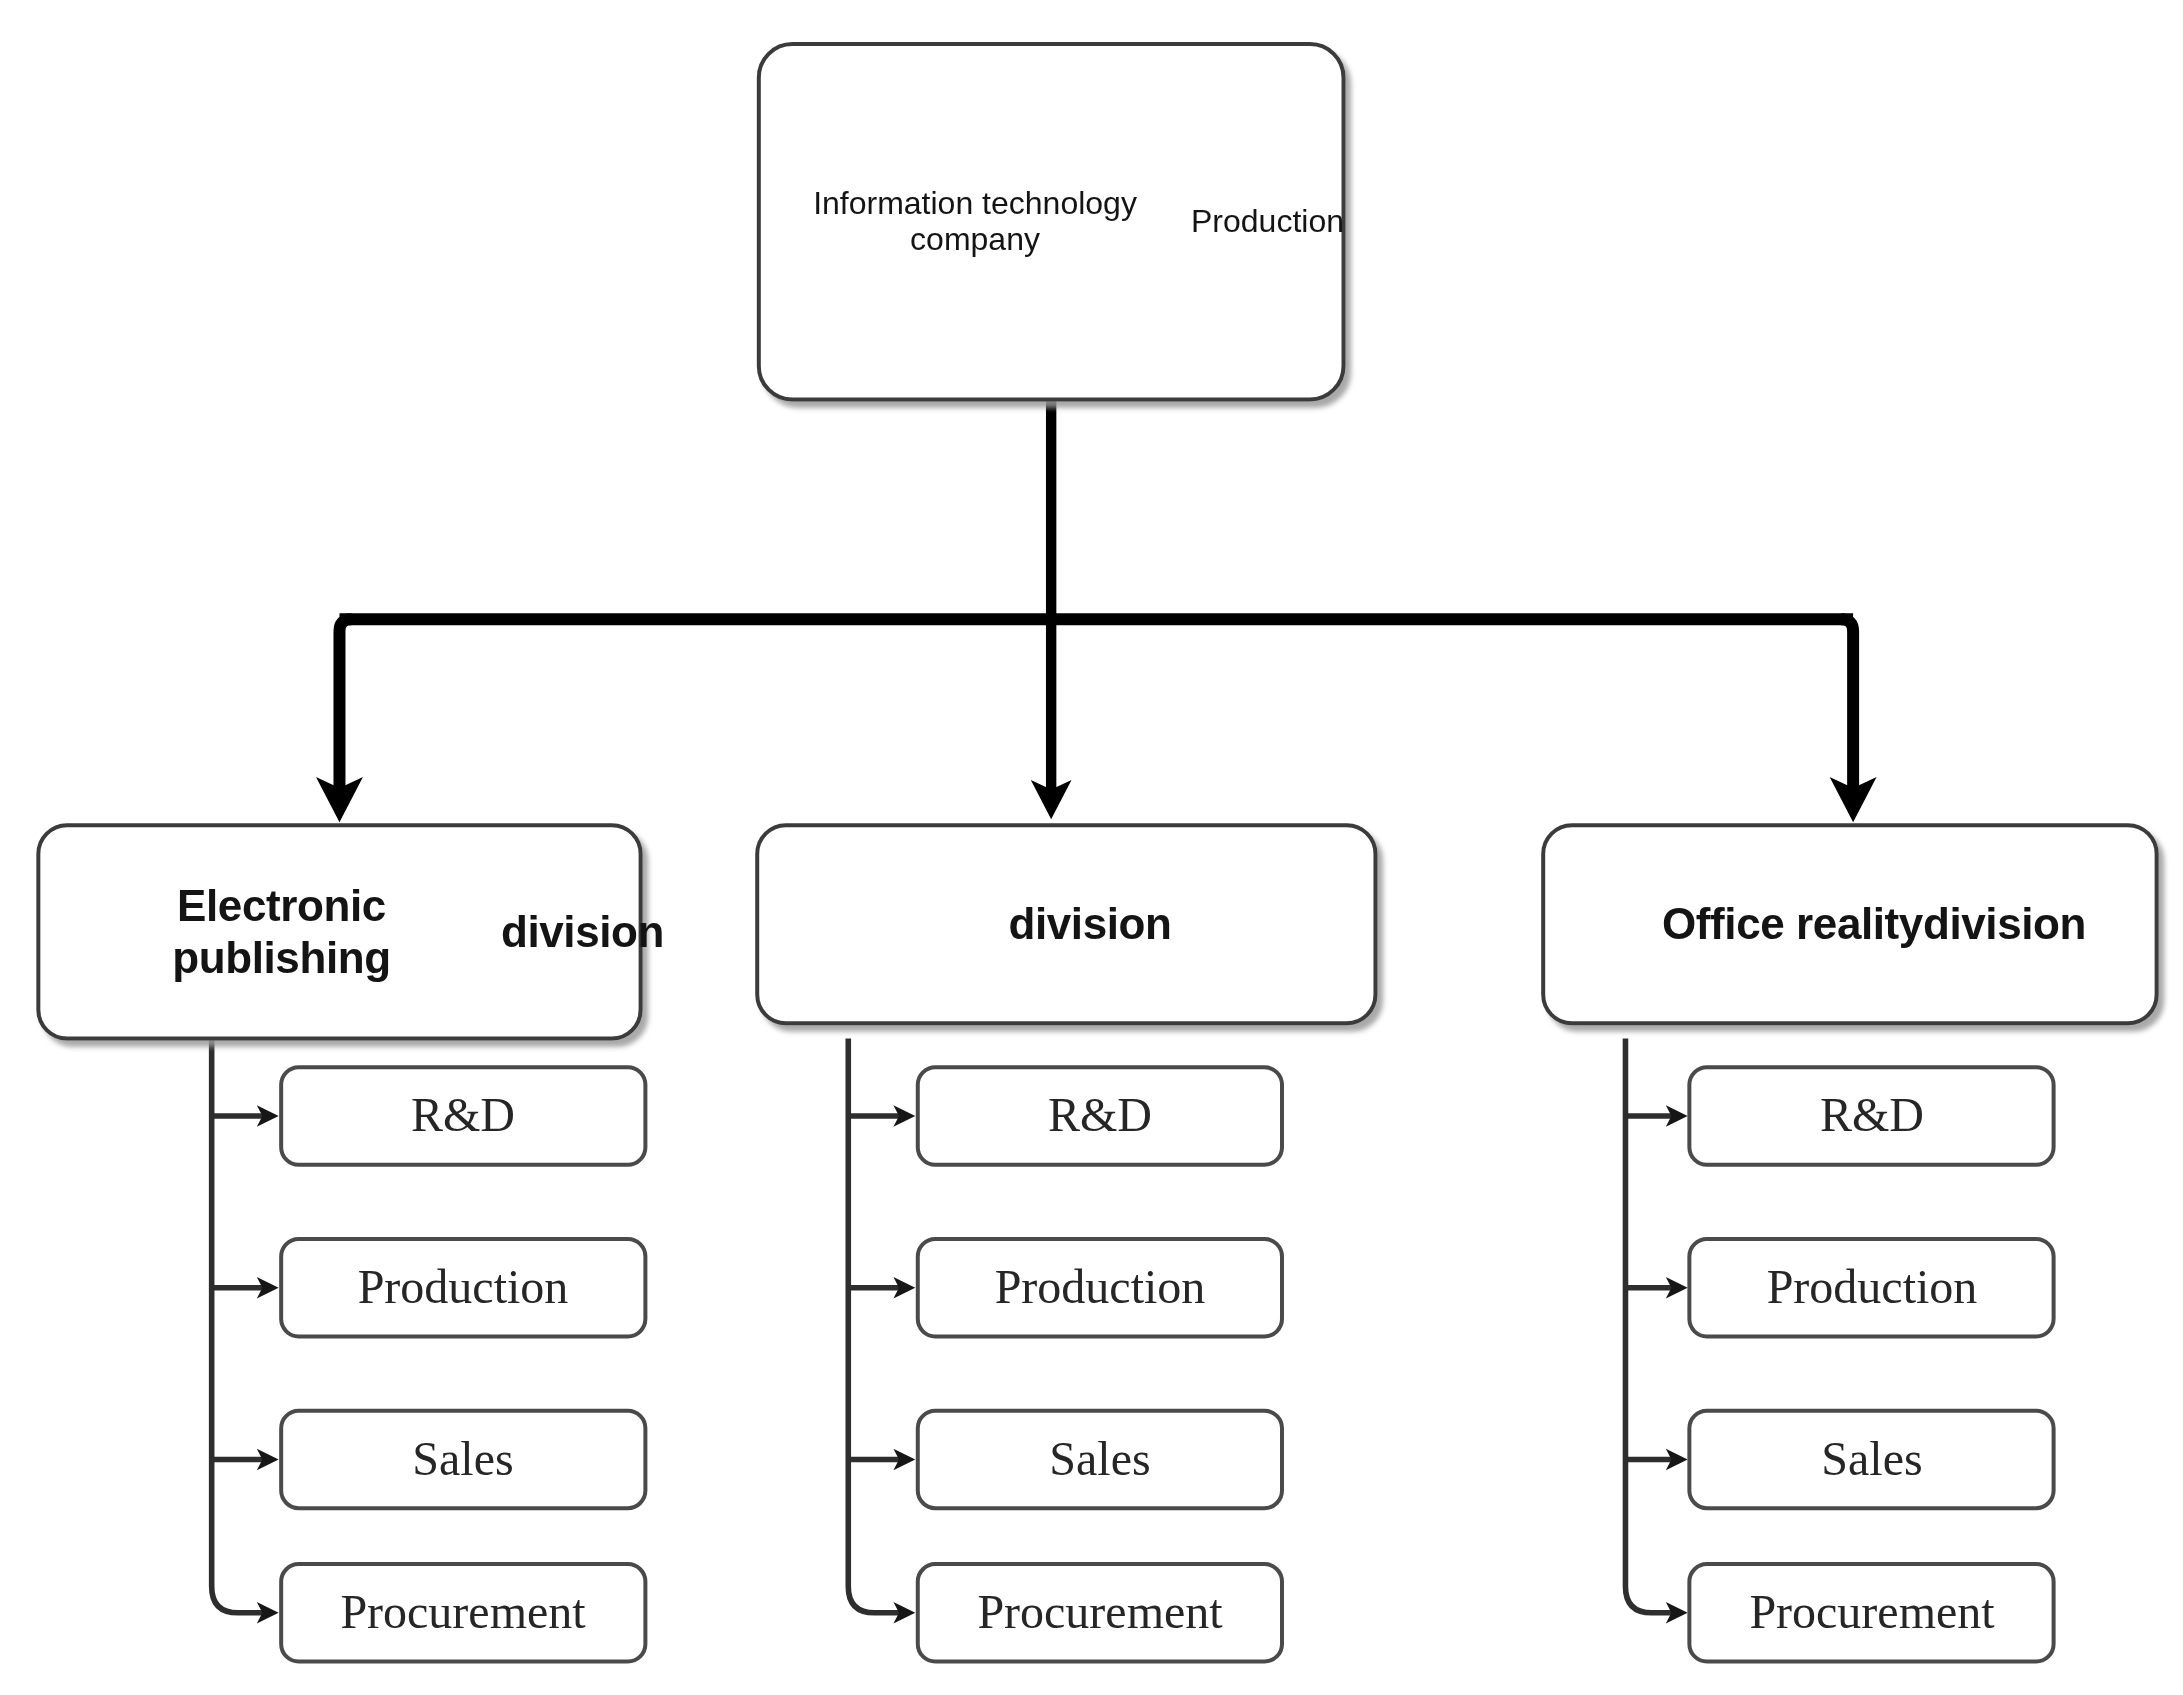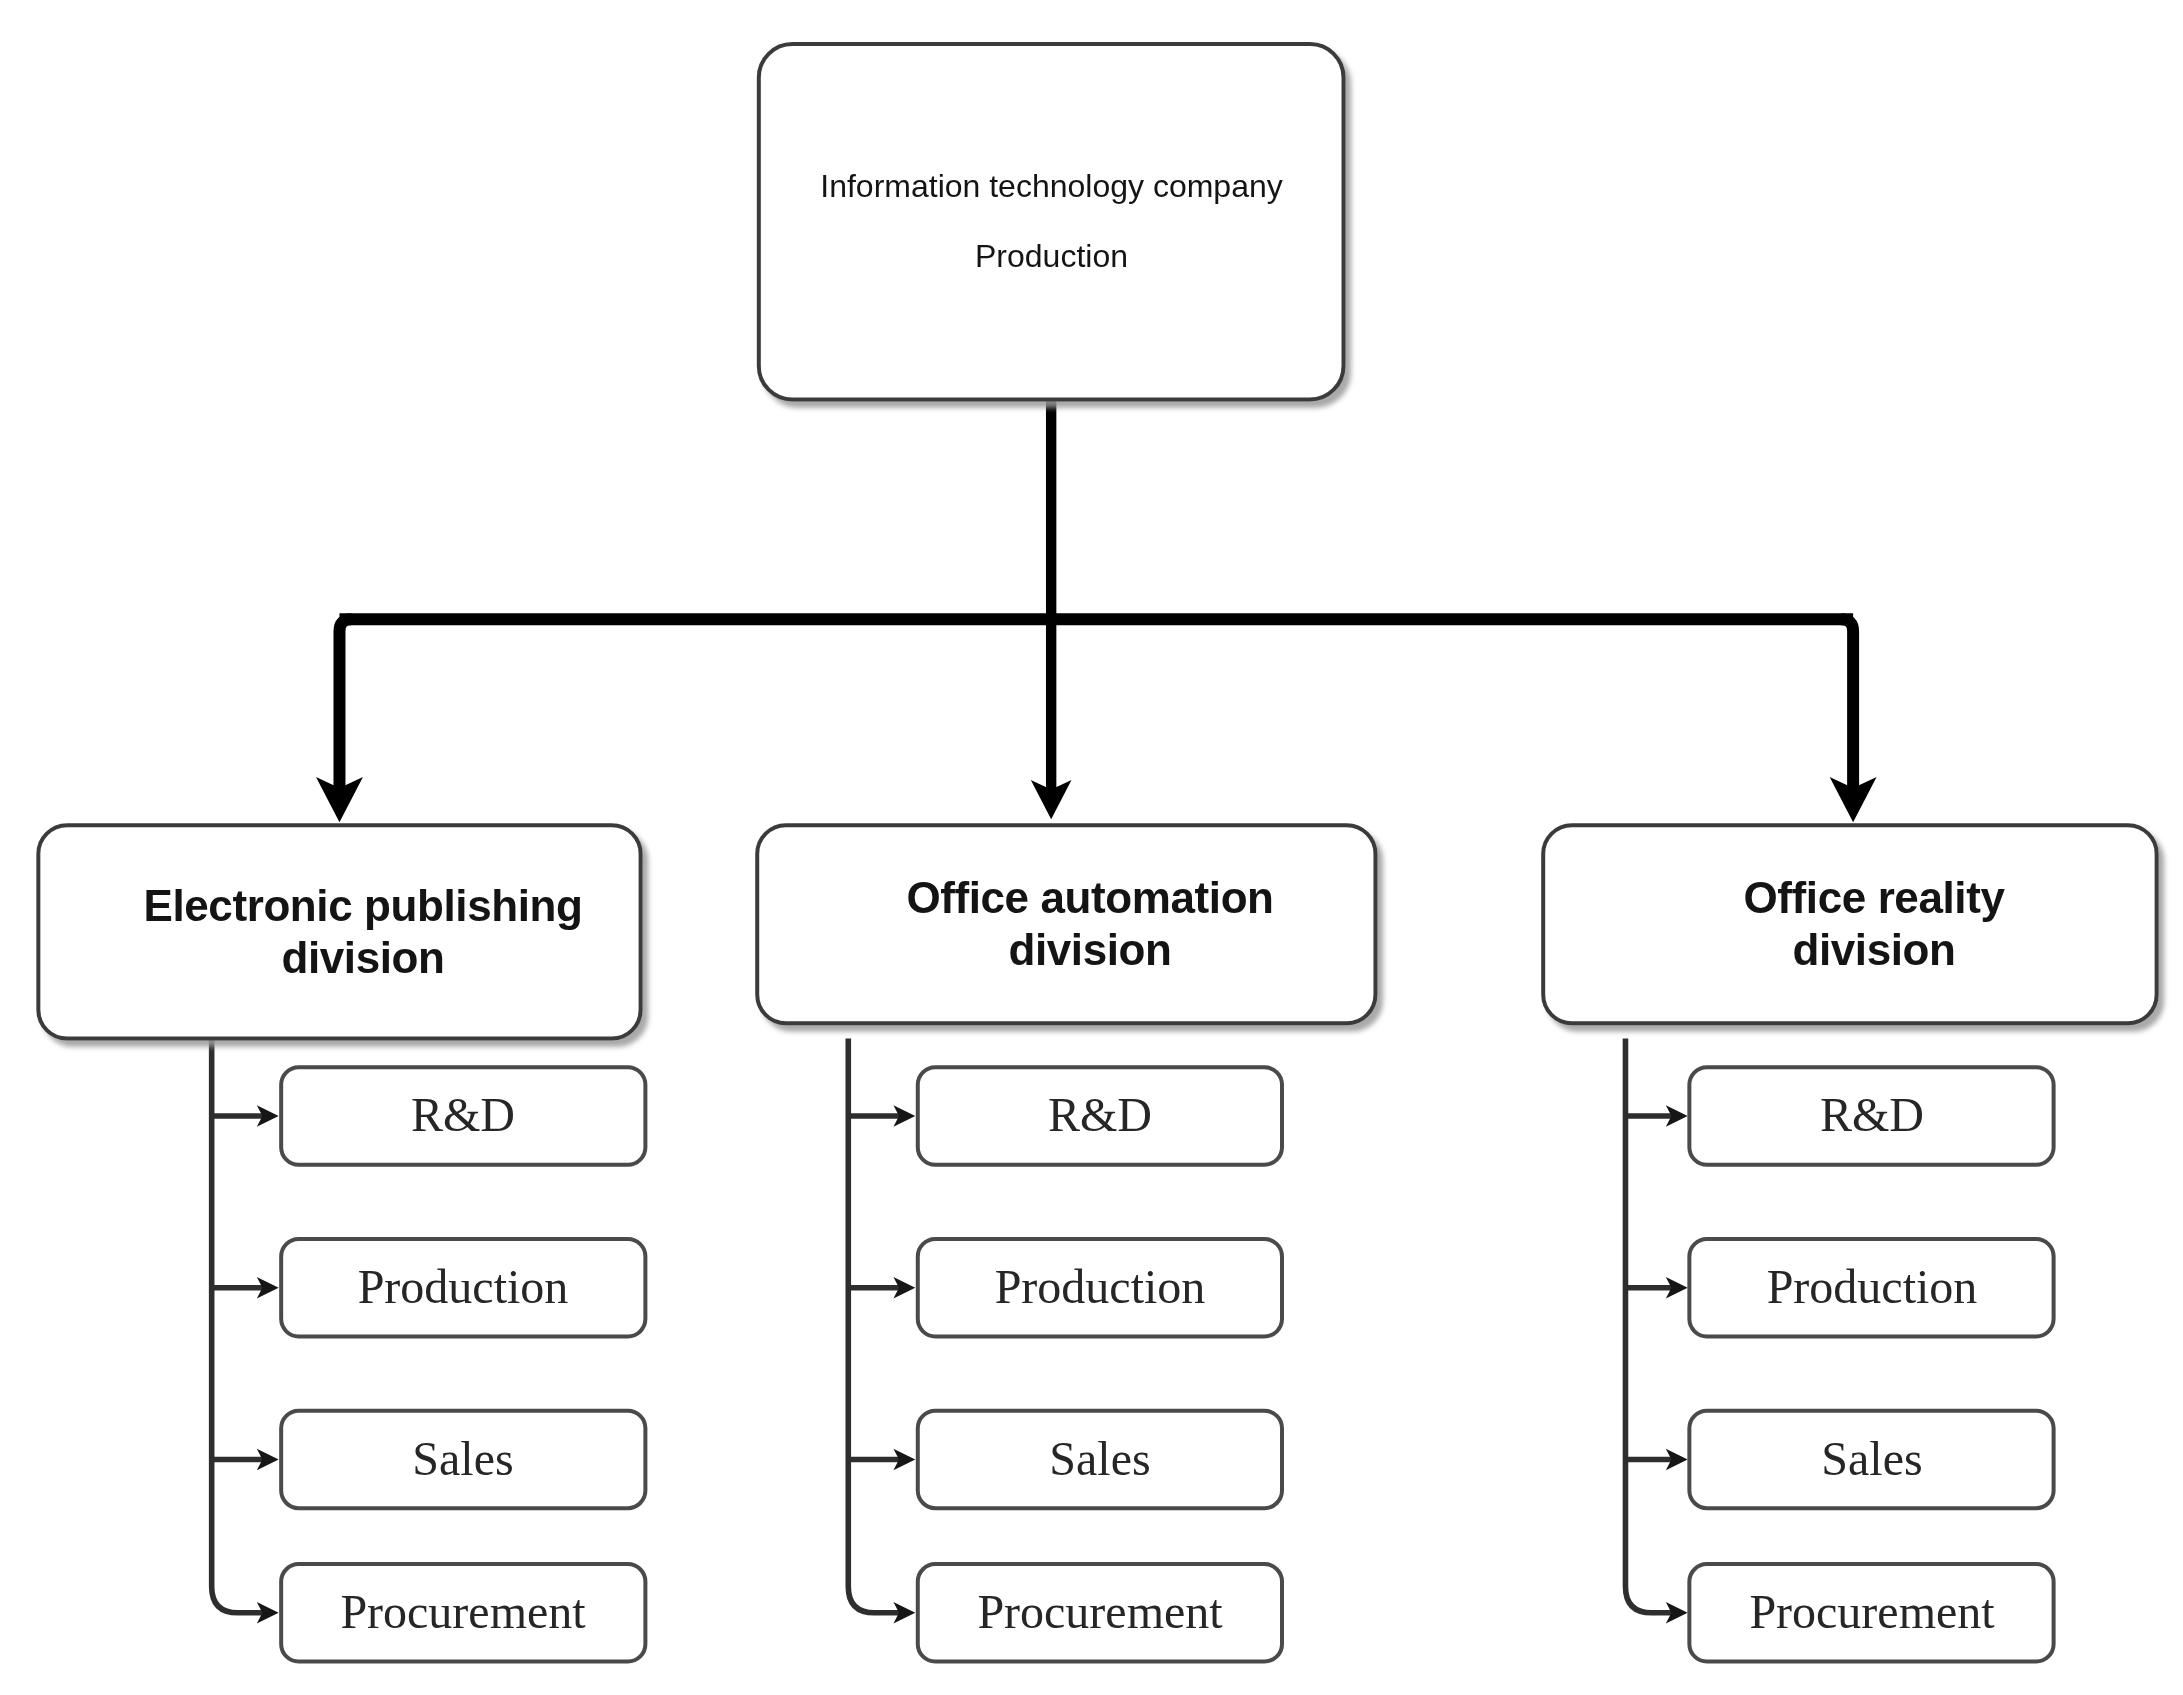--- a/index.html
+++ b/index.html
@@ -23,21 +23,21 @@
     position: absolute;
     left: 0;
     top: 0;
     width: 2183px;
     height: 1696px;
     display: block;
   }
   .node-text {
     position: absolute;
     display: flex;
-    flex-direction: column;
+    flex-direction: row;
     align-items: center;
     justify-content: center;
     text-align: center;
     color: #141414;
     pointer-events: none;
   }
   .root-node-text {
     font-family: "Liberation Sans", sans-serif;
     font-weight: 400;
     font-size: 32px;
@@ -139,21 +139,20 @@
     <span class="line-gap"></span>
     <span>Production</span>
   </div>
 
   <div class="node-text division-node-text" style="left:38px; top:825px; width:602px; height:213px;">
     <span>Electronic publishing</span>
     <span>division</span>
   </div>
 
   <div class="node-text division-node-text" style="left:757px; top:825px; width:618px; height:198px;">
-    <span>Office automation</span>
     <span>division</span>
   </div>
 
   <div class="node-text division-node-text" style="left:1543px; top:825px; width:614px; height:198px;">
     <span>Office reality</span>
     <span>division</span>
   </div>
 
   <div class="node-text dept-node-text" style="left:281px; top:1067px; width:364px; height:97px;">
     <span>R&amp;D</span>

